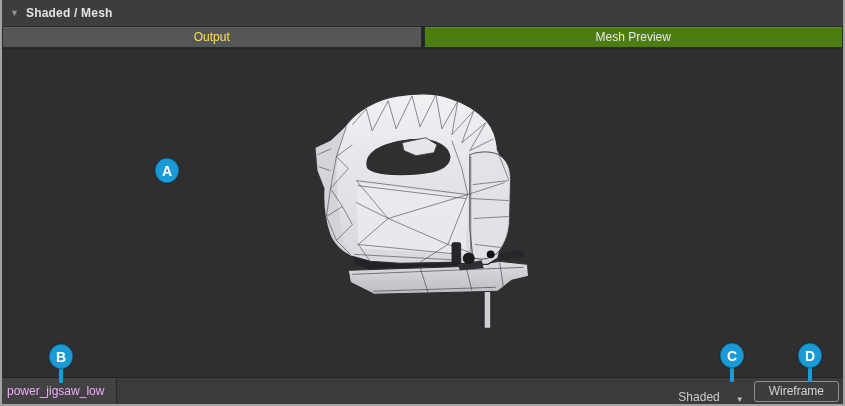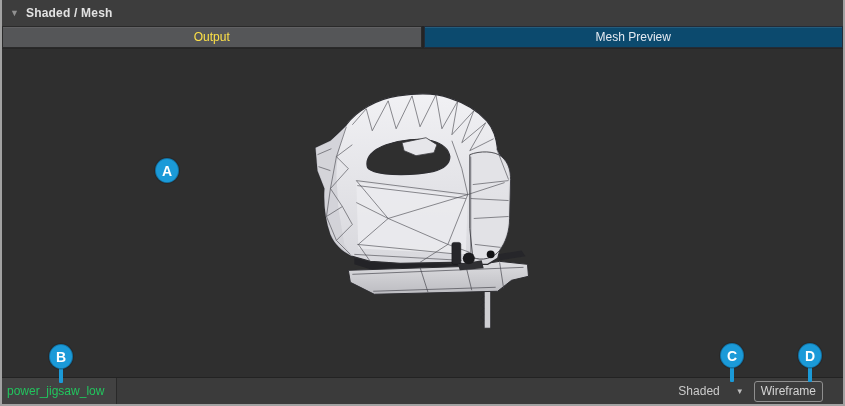--- a/index.html
+++ b/index.html
@@ -30,52 +30,52 @@
     height:22px; background:#242424;
     display:flex; gap:2px;
   }
   .tab {
     flex:1; display:flex; align-items:center; justify-content:center;
     font-size:12px; color:#fde047; cursor:default;
     background:#555658; border:1px solid #2a2a2a;
     box-shadow:inset 0 1px 0 rgba(255,255,255,.07);
   }
   .tab.active {
-    background:#0c4a6e; color:#e4eaf2;
+    background:#4d7c0f; color:#e4eaf2;
     border-color:#232c38;
     box-shadow:inset 0 1px 0 rgba(255,255,255,.10);
   }
 
   
   .preview {
     position:relative; height:329px; background:#2f2f2f;
     border-top:1px solid #262626;
   }
   .preview svg { position:absolute; left:0; top:0; width:100%; height:100%; display:block; }
 
   
   .statusbar {
     height:27px; background:#3b3b3b; border-top:1px solid #232323;
     display:flex; align-items:stretch;
   }
   .meshname {
     width:115px; background:#424242; border-right:1px solid #292929;
     display:flex; align-items:center; padding-left:5px;
-    font-size:12px; color:#22c55e; white-space:nowrap; overflow:hidden;
+    font-size:12px; color:#f0abfc; white-space:nowrap; overflow:hidden;
   }
   .sb-spacer { flex:1; }
   .shade-drop {
-    display:flex; align-items:center; gap:16px;
+    display:flex; align-items:flex-end; gap:16px;
     padding:0 10px 0 6px; cursor:default;
     font-size:12px; color:#cbcbcb;
   }
   .shade-drop .arrow { font-size:8px; color:#bdbdbd; }
   .wire-btn {
-    align-self:center; margin-right:20px;
-    height:21px; padding:0 6px;
+    align-self:center; margin-right:4px;
+    height:21px; padding:0 14px;
     display:flex; align-items:center;
     font-size:12px; color:#d4d4d4;
     background:#3d3d3d; border:1px solid #8f8f8f; border-radius:3px;
     cursor:default;
   }
 
   
   .overlay { position:absolute; inset:0; pointer-events:none; }
   .marker {
     position:absolute; width:24px; height:25px;

